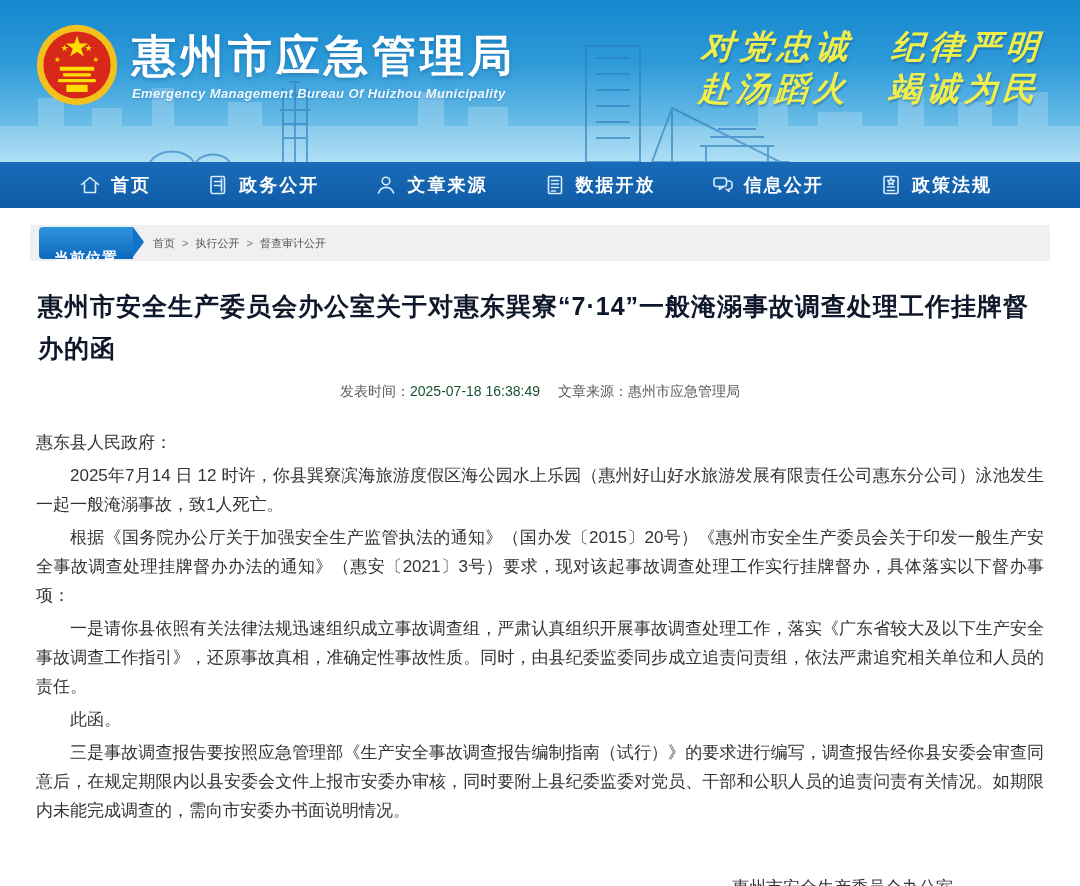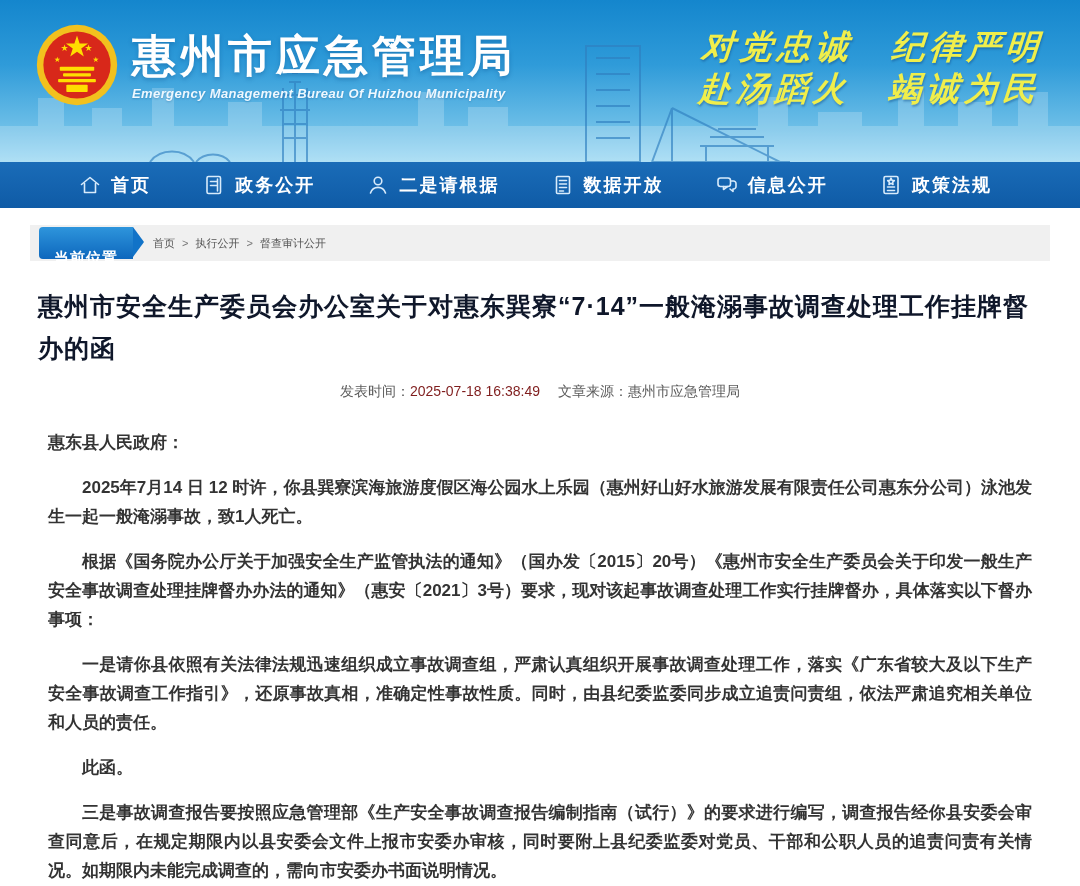--- a/index.html
+++ b/index.html
@@ -40,24 +40,24 @@
     border-top:15px solid transparent; border-bottom:15px solid transparent; border-left:11px solid #1173c8; }
   .breadcrumb { margin-left:20px; font-size:11px; color:#555; }
   .crumb { color:#555; }
   .crumb-sep { color:#777; margin:0 4px; }
 
   
   .article { padding:0 32px; }
   .article-title { margin:24px 6px 14px; text-align:left; font-size:25px; font-weight:bold;
     color:#0f172a; line-height:42px; letter-spacing:1px; }
   .article-meta { text-align:center; font-size:14px; color:#5b5b5b; }
-  .meta-time { color:#7f1d1d; }
+  .meta-time { color:#14532d; }
   .meta-gap { display:inline-block; width:18px; }
   .article-body { margin-top:27px; font-size:17px; color:#333; line-height:29px; }
-  .body-para { margin:16px; text-align:justify;font-weight:bold; }
+  .body-para { margin:4px; text-align:justify; }
   .body-para.indent { text-indent:2em; }
   .signature { margin:46px 95px 0 auto; width:max-content; text-align:center;
     font-size:17px; color:#333; line-height:33px; }
 </style>
 </head>
 <body>
 
 <div class="header">
   <svg class="header-skyline" viewBox="0 0 1080 162" preserveAspectRatio="none" aria-hidden="true">
     <g fill="#ffffff" opacity="0.20">
@@ -133,21 +133,21 @@
     <span class="nav-label">政务公开</span>
   </div>
 
   <div class="nav-item">
     <span class="nav-icon">
         <svg viewBox="0 0 24 24">
           <circle cx="12" cy="8" r="3.8"></circle>
           <path d="M4.5 20c1.4-4 4.4-5.6 7.5-5.6s6.1 1.6 7.5 5.6"></path>
         </svg>
       </span>
-    <span class="nav-label">二是请根据</span>
+    <span class="nav-label">文章来源</span>
   </div>
 
   <div class="nav-item">
     <span class="nav-icon">
         <svg viewBox="0 0 24 24">
           <rect x="5.5" y="3.5" width="13" height="17" rx="1"></rect>
           <path d="M8.5 7.5h7M8.5 11h7M8.5 14.5h7M8.5 18h4"></path>
         </svg>
       </span>
     <span class="nav-label">数据开放</span>

